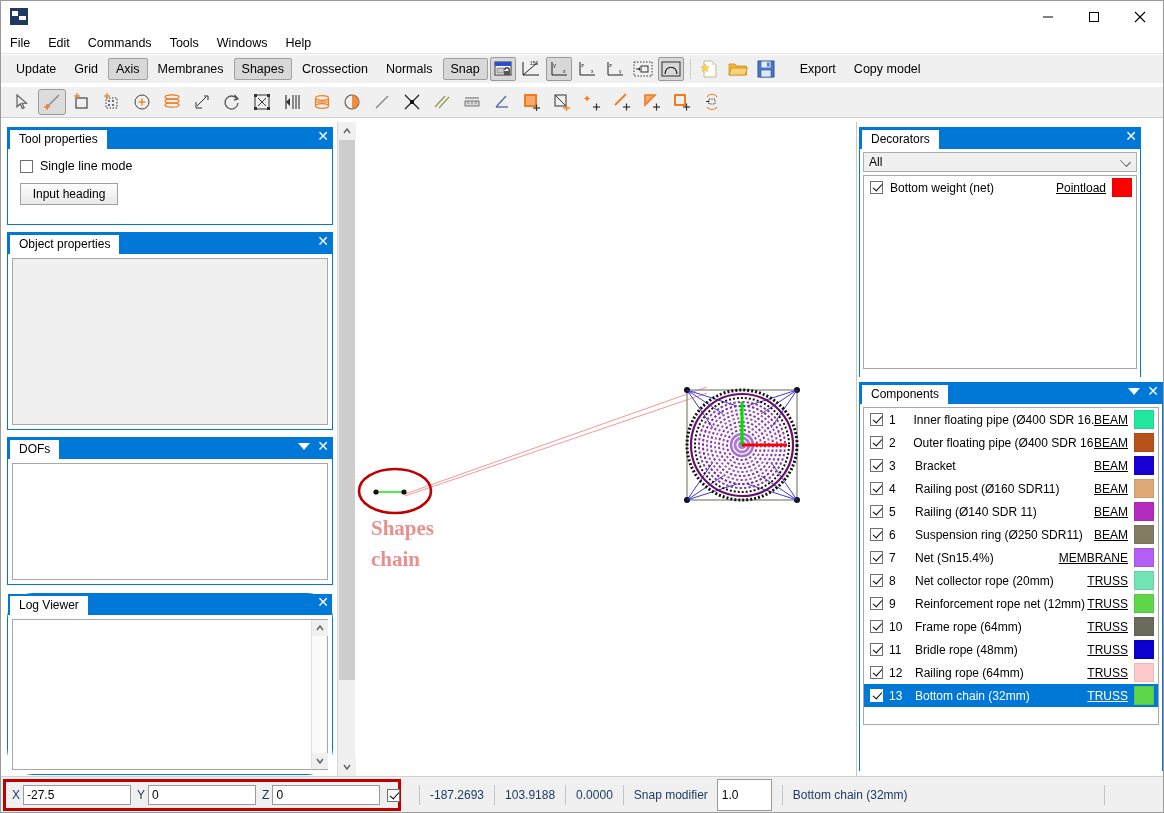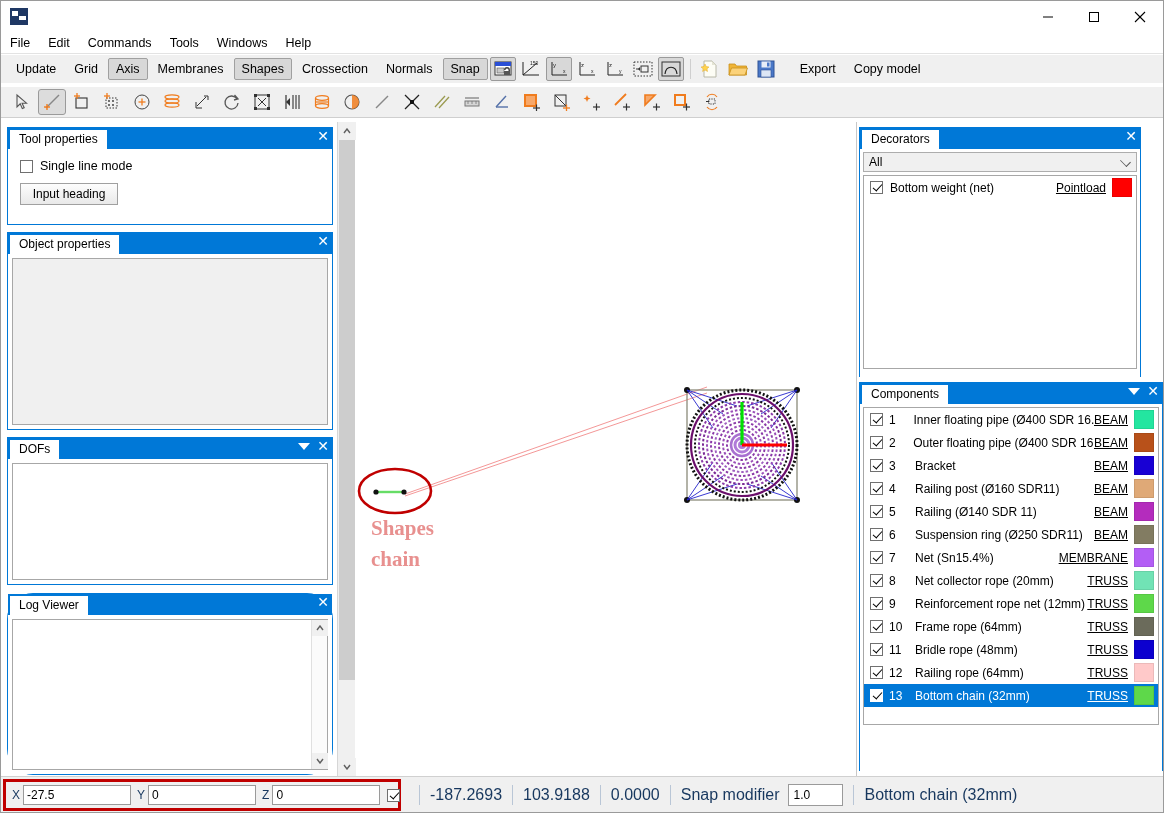--- a/index.html
+++ b/index.html
@@ -238,24 +238,24 @@
     background: #f0f0f0;
   }
   .coordlabel { margin: 0 3px 0 6px; font-size: 12px; color: #17375e; }
   .coordinput {
     background: #ffffff; border: 1px solid #9a9a9a;
     height: 20px; font-size: 12px; color: #000;
     padding: 0 3px; font-family: "Liberation Sans", sans-serif;
     outline: none;
   }
   .statsep { width: 1px; height: 20px; background: #b9c6d6; margin: 0 10px; }
-  .statval { color: #17375e; font-size: 16px; white-space: nowrap; }
+  .statval { color: #17375e; font-size: 12px; white-space: nowrap; }
   #snapinput {
     background: #ffffff; border: 1px solid #9a9a9a;
-    height: 22px; width: 55px; font-size: 12px; color: #000;
+    height: 32px; width: 55px; font-size: 12px; color: #000;
     padding: 0 4px; font-family: "Liberation Sans", sans-serif; outline: none;
   }
   .anno-label {
     position: absolute;
     color: #e8908f; font-weight: bold;
     font-family: "Liberation Serif", serif;
     font-size: 21px; line-height: 22px;
   }
 </style>
 </head>

